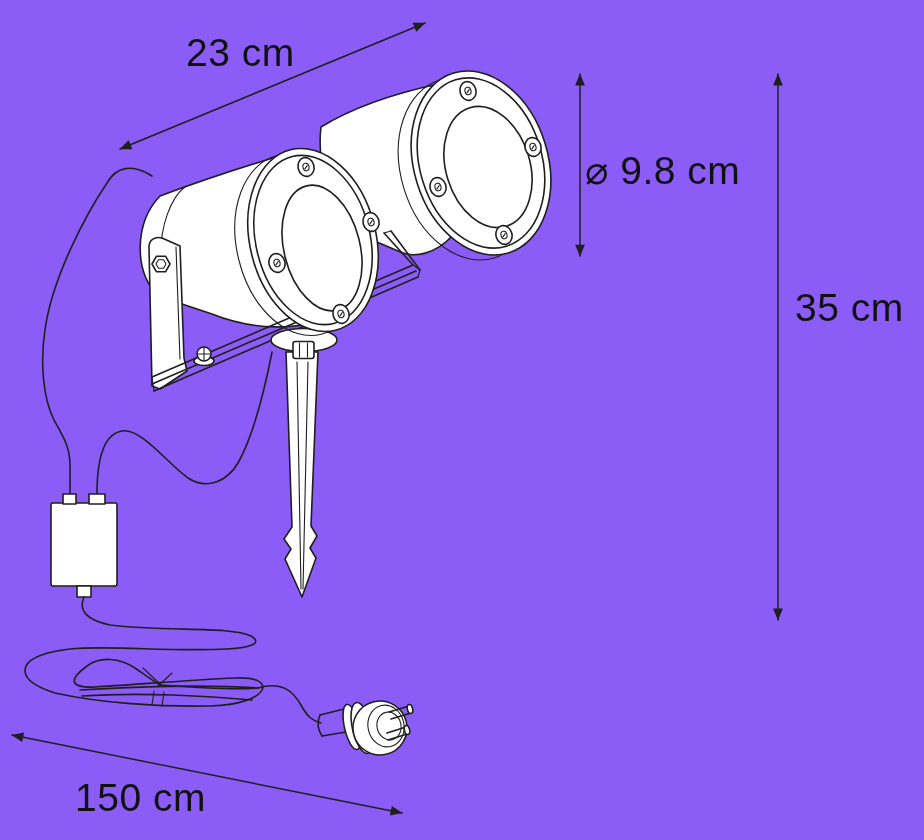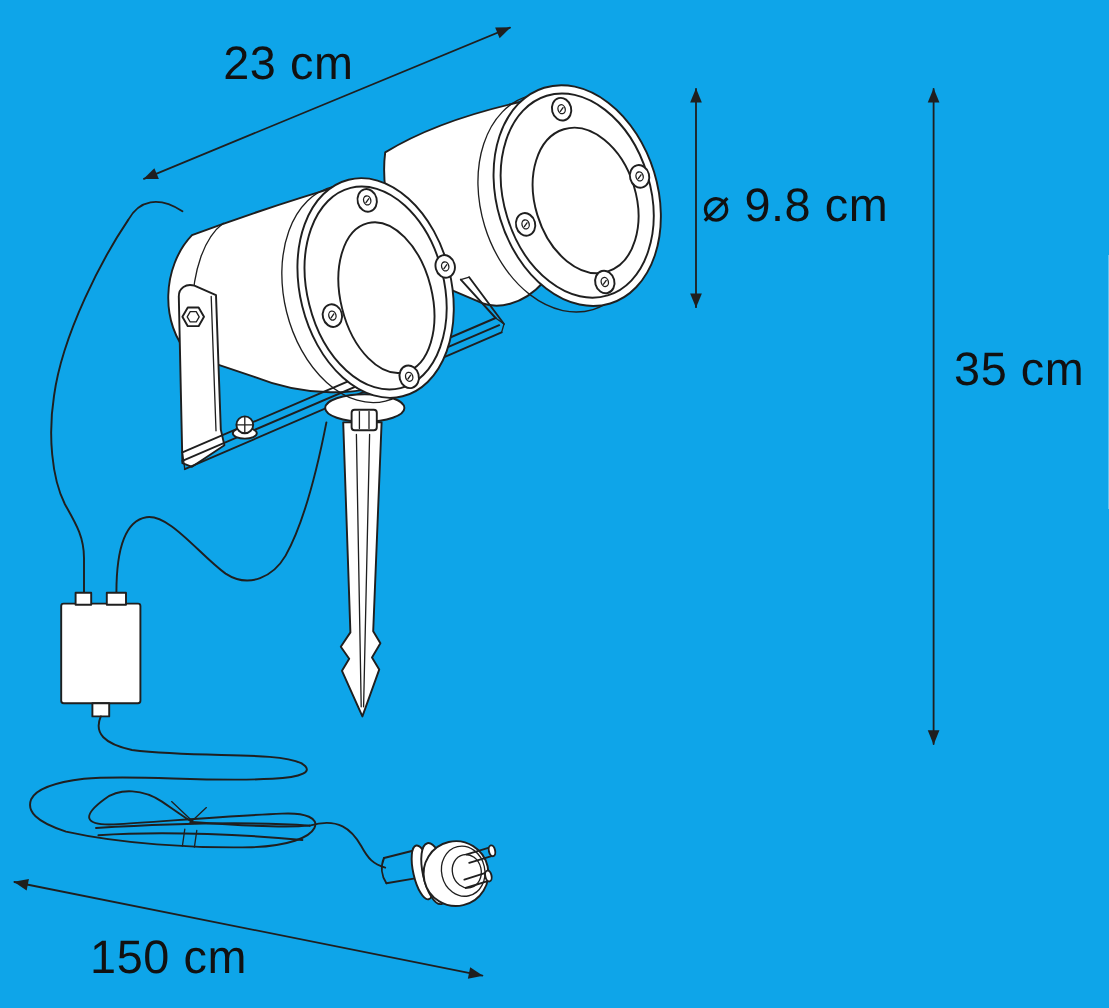--- a/index.html
+++ b/index.html
@@ -1,17 +1,17 @@
 <!DOCTYPE html>
 <html><head>
 <meta charset="utf-8">
 <style>
   html,body { margin:0; padding:0; background:#ffffff; }
   .canvas {
-    position:relative; width:924px; height:840px; background:#0ea5e9;
+    position:relative; width:924px; height:840px; background:#8b5cf6;
     font-family:"Liberation Sans","DejaVu Sans",sans-serif; overflow:hidden;
   }
   svg { display:block; }
   svg * { stroke:#1f1f1f; stroke-width:1.6; fill:none; stroke-linecap:round; stroke-linejoin:round; }
   svg .f   { fill:#ffffff; }
   svg .thin{ stroke-width:1.1; }
   svg .dim { stroke-width:1.5; }
   svg .ah  { fill:#1f1f1f; stroke:none; }
   svg text { stroke:none; fill:#111111; font-size:39px; letter-spacing:0.5px; }
 </style>

